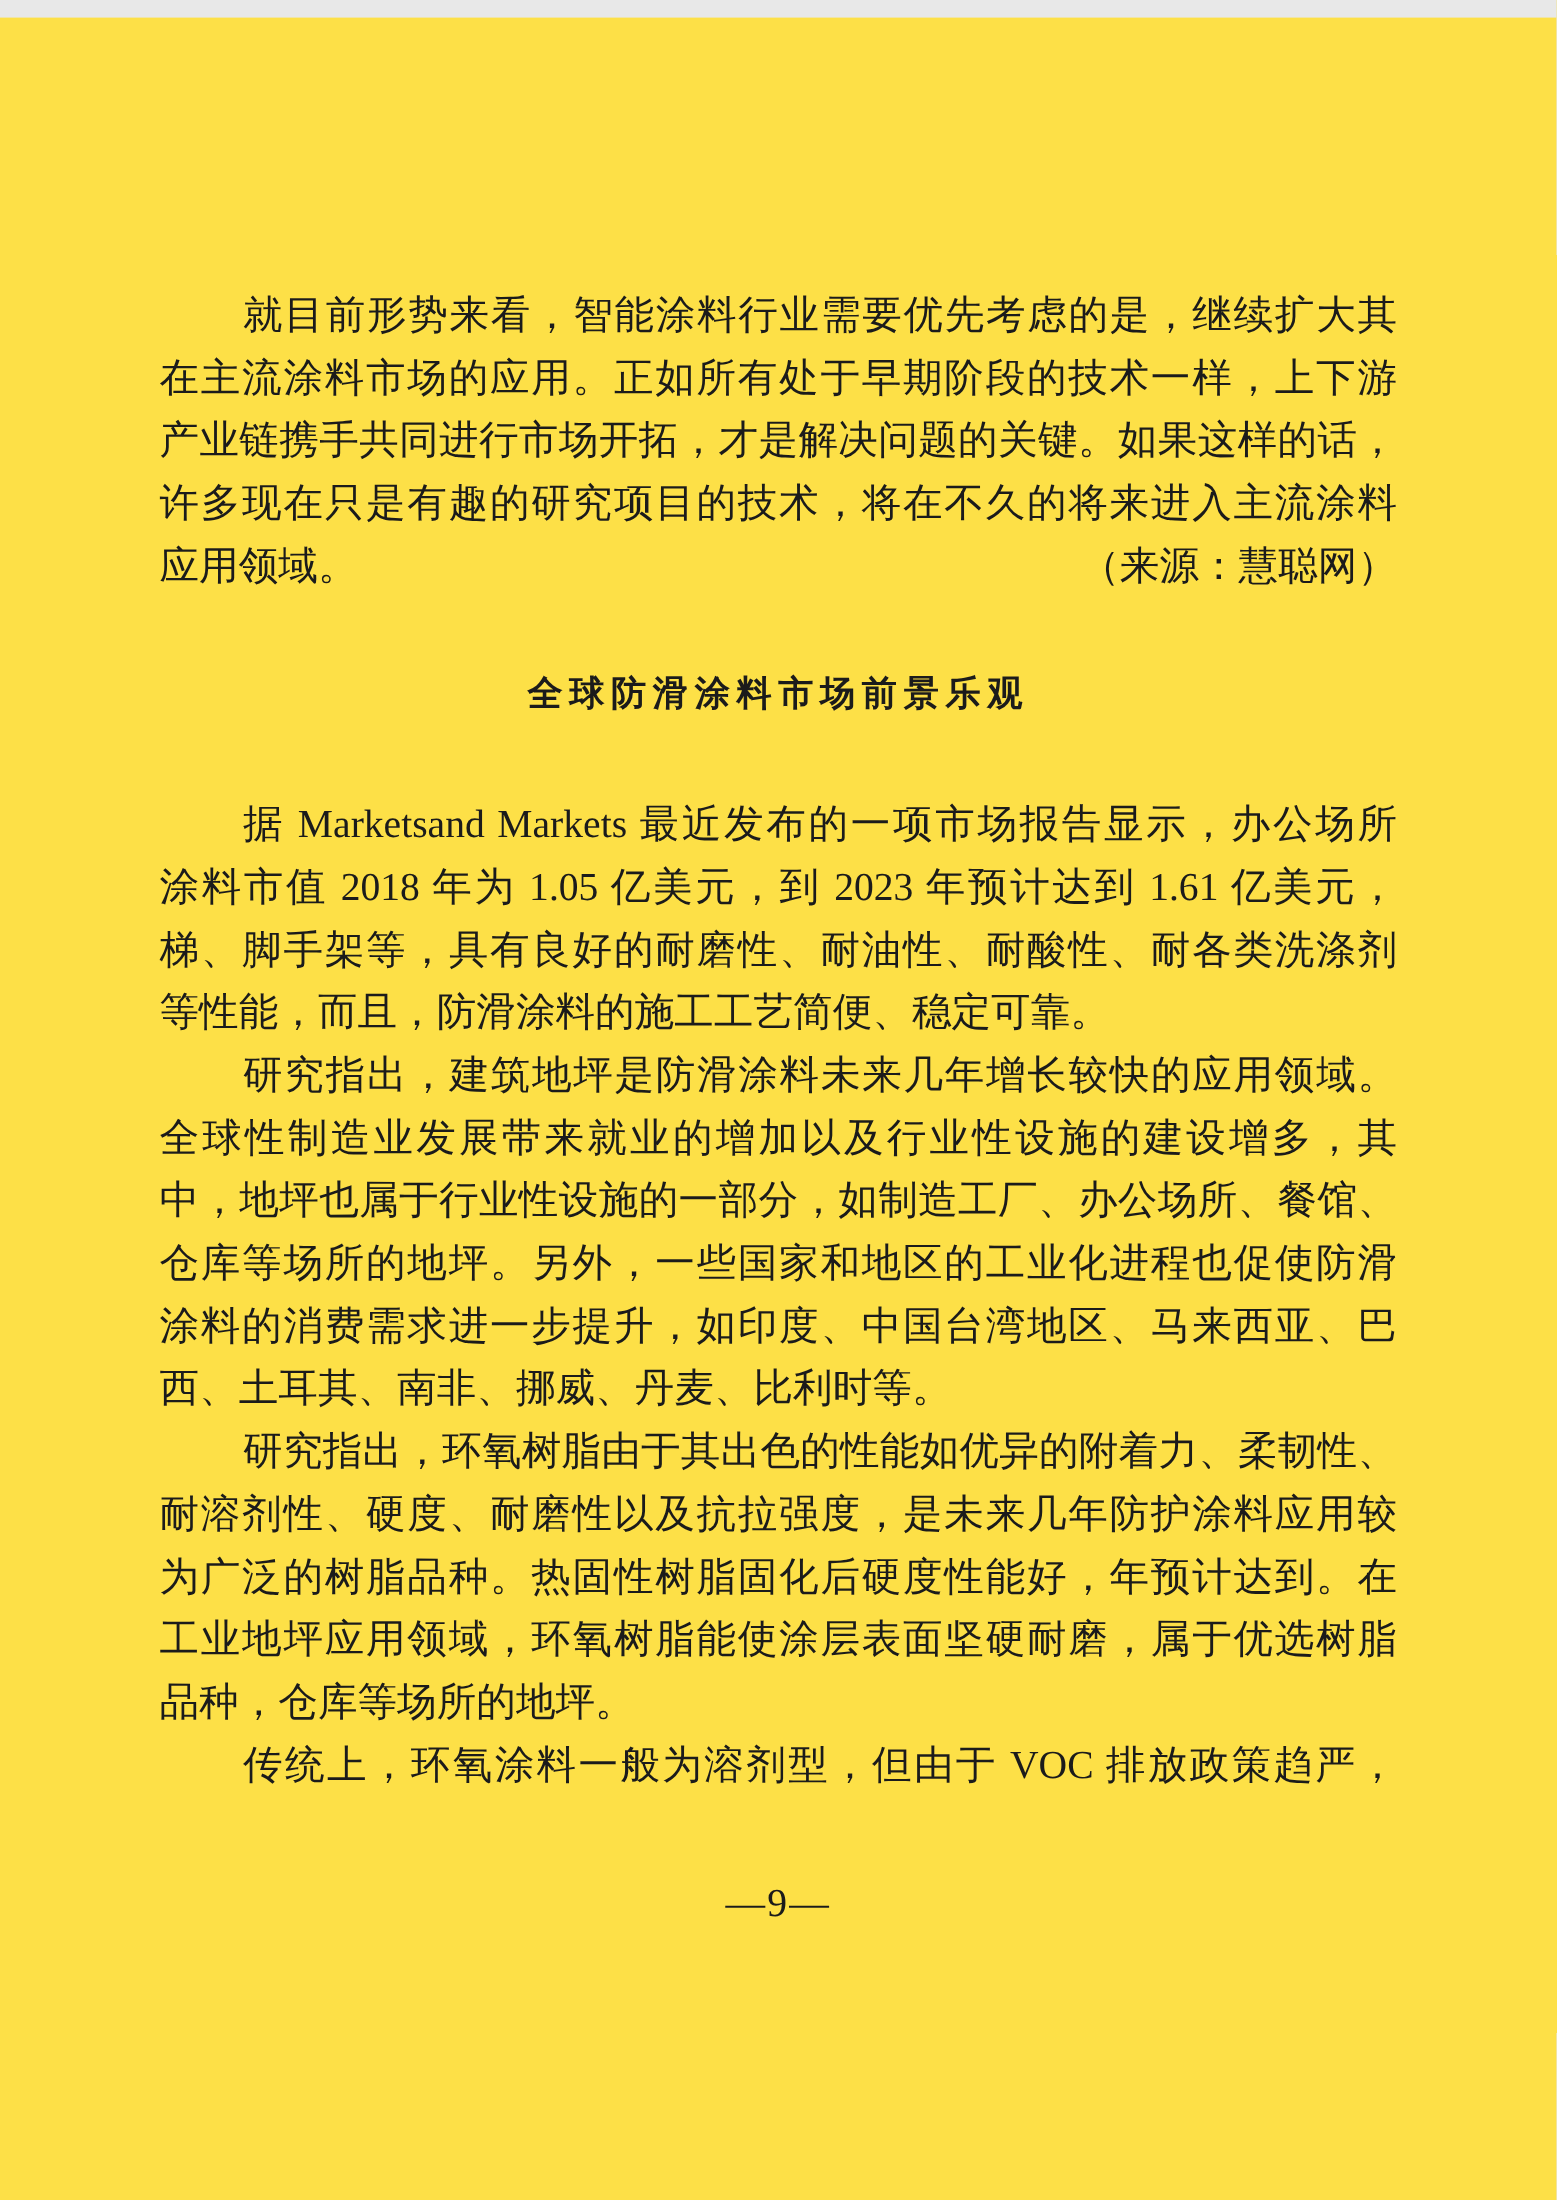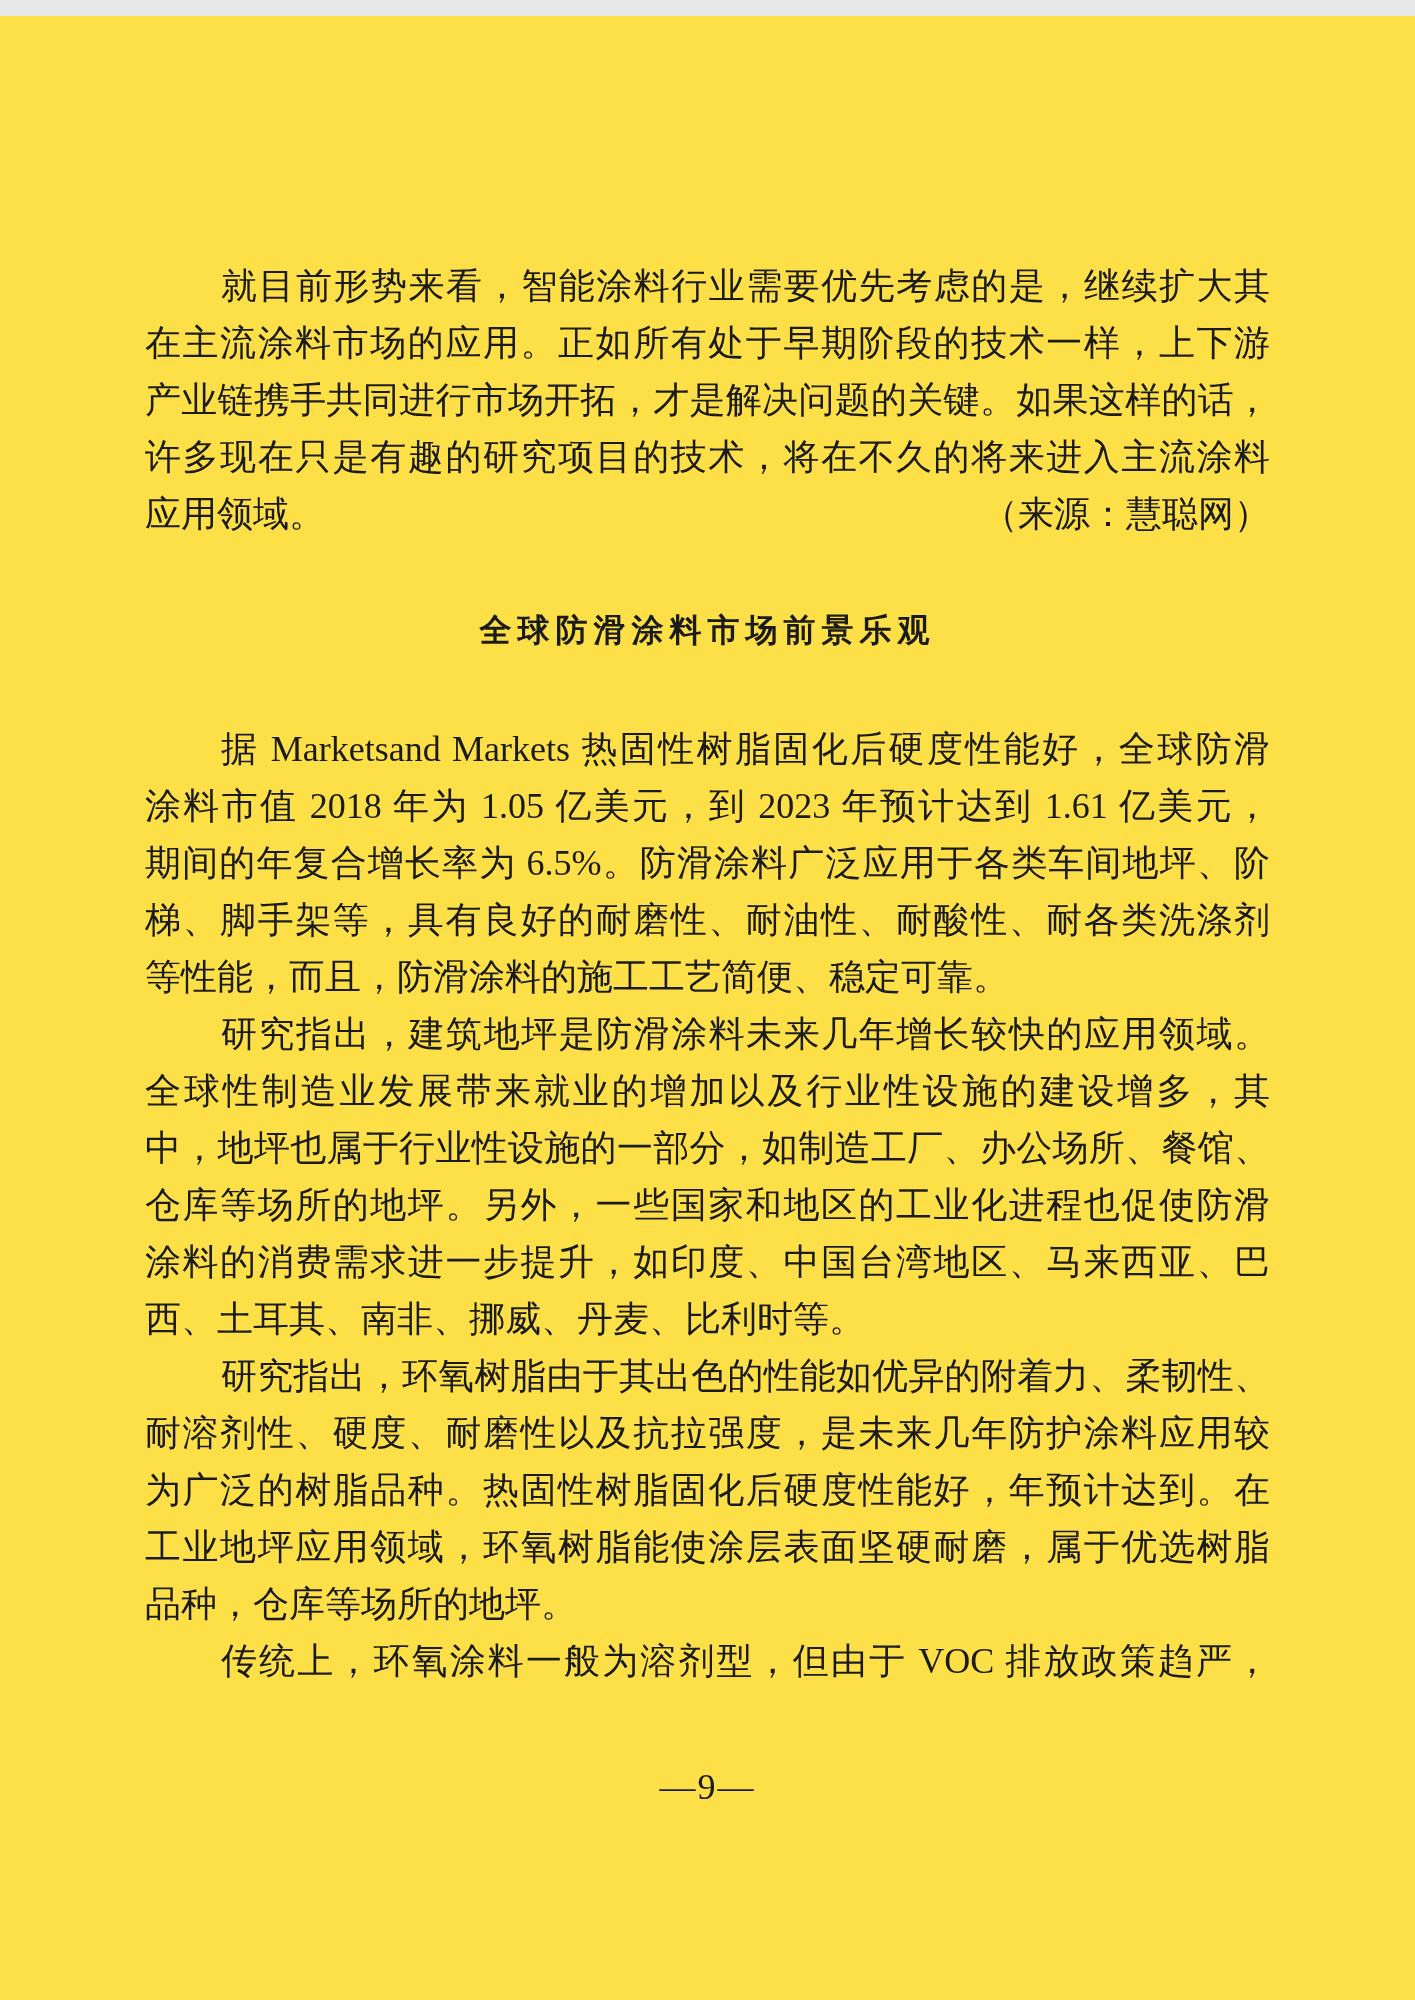--- a/index.html
+++ b/index.html
@@ -71,23 +71,22 @@
         <div class="line fill">许多现在只是有趣的研究项目的技术，将在不久的将来进入主流涂料</div>
         <div class="line split">
           <span>应用领域。</span>
           <span>（来源：慧聪网）</span>
         </div>
       </div>
 
     <div class="heading">全球防滑涂料市场前景乐观</div>
 
     <div class="para">
-        <div class="line indent fill">据 Marketsand Markets 热固性树脂固化后硬度性能好，全球防滑</div>
+        <div class="line indent fill">据 Marketsand Markets 最近发布的一项市场报告显示，办公场所</div>
         <div class="line fill">涂料市值 2018 年为 1.05 亿美元，到 2023 年预计达到 1.61 亿美元，</div>
-        <div class="line fill">期间的年复合增长率为 6.5%。防滑涂料广泛应用于各类车间地坪、阶</div>
         <div class="line fill">梯、脚手架等，具有良好的耐磨性、耐油性、耐酸性、耐各类洗涤剂</div>
         <div class="line">等性能，而且，防滑涂料的施工工艺简便、稳定可靠。</div>
       </div>
     <div class="para">
         <div class="line indent fill">研究指出，建筑地坪是防滑涂料未来几年增长较快的应用领域。</div>
         <div class="line fill">全球性制造业发展带来就业的增加以及行业性设施的建设增多，其</div>
         <div class="line fill">中，地坪也属于行业性设施的一部分，如制造工厂、办公场所、餐馆、</div>
         <div class="line fill">仓库等场所的地坪。另外，一些国家和地区的工业化进程也促使防滑</div>
         <div class="line fill">涂料的消费需求进一步提升，如印度、中国台湾地区、马来西亚、巴</div>
         <div class="line">西、土耳其、南非、挪威、丹麦、比利时等。</div>

